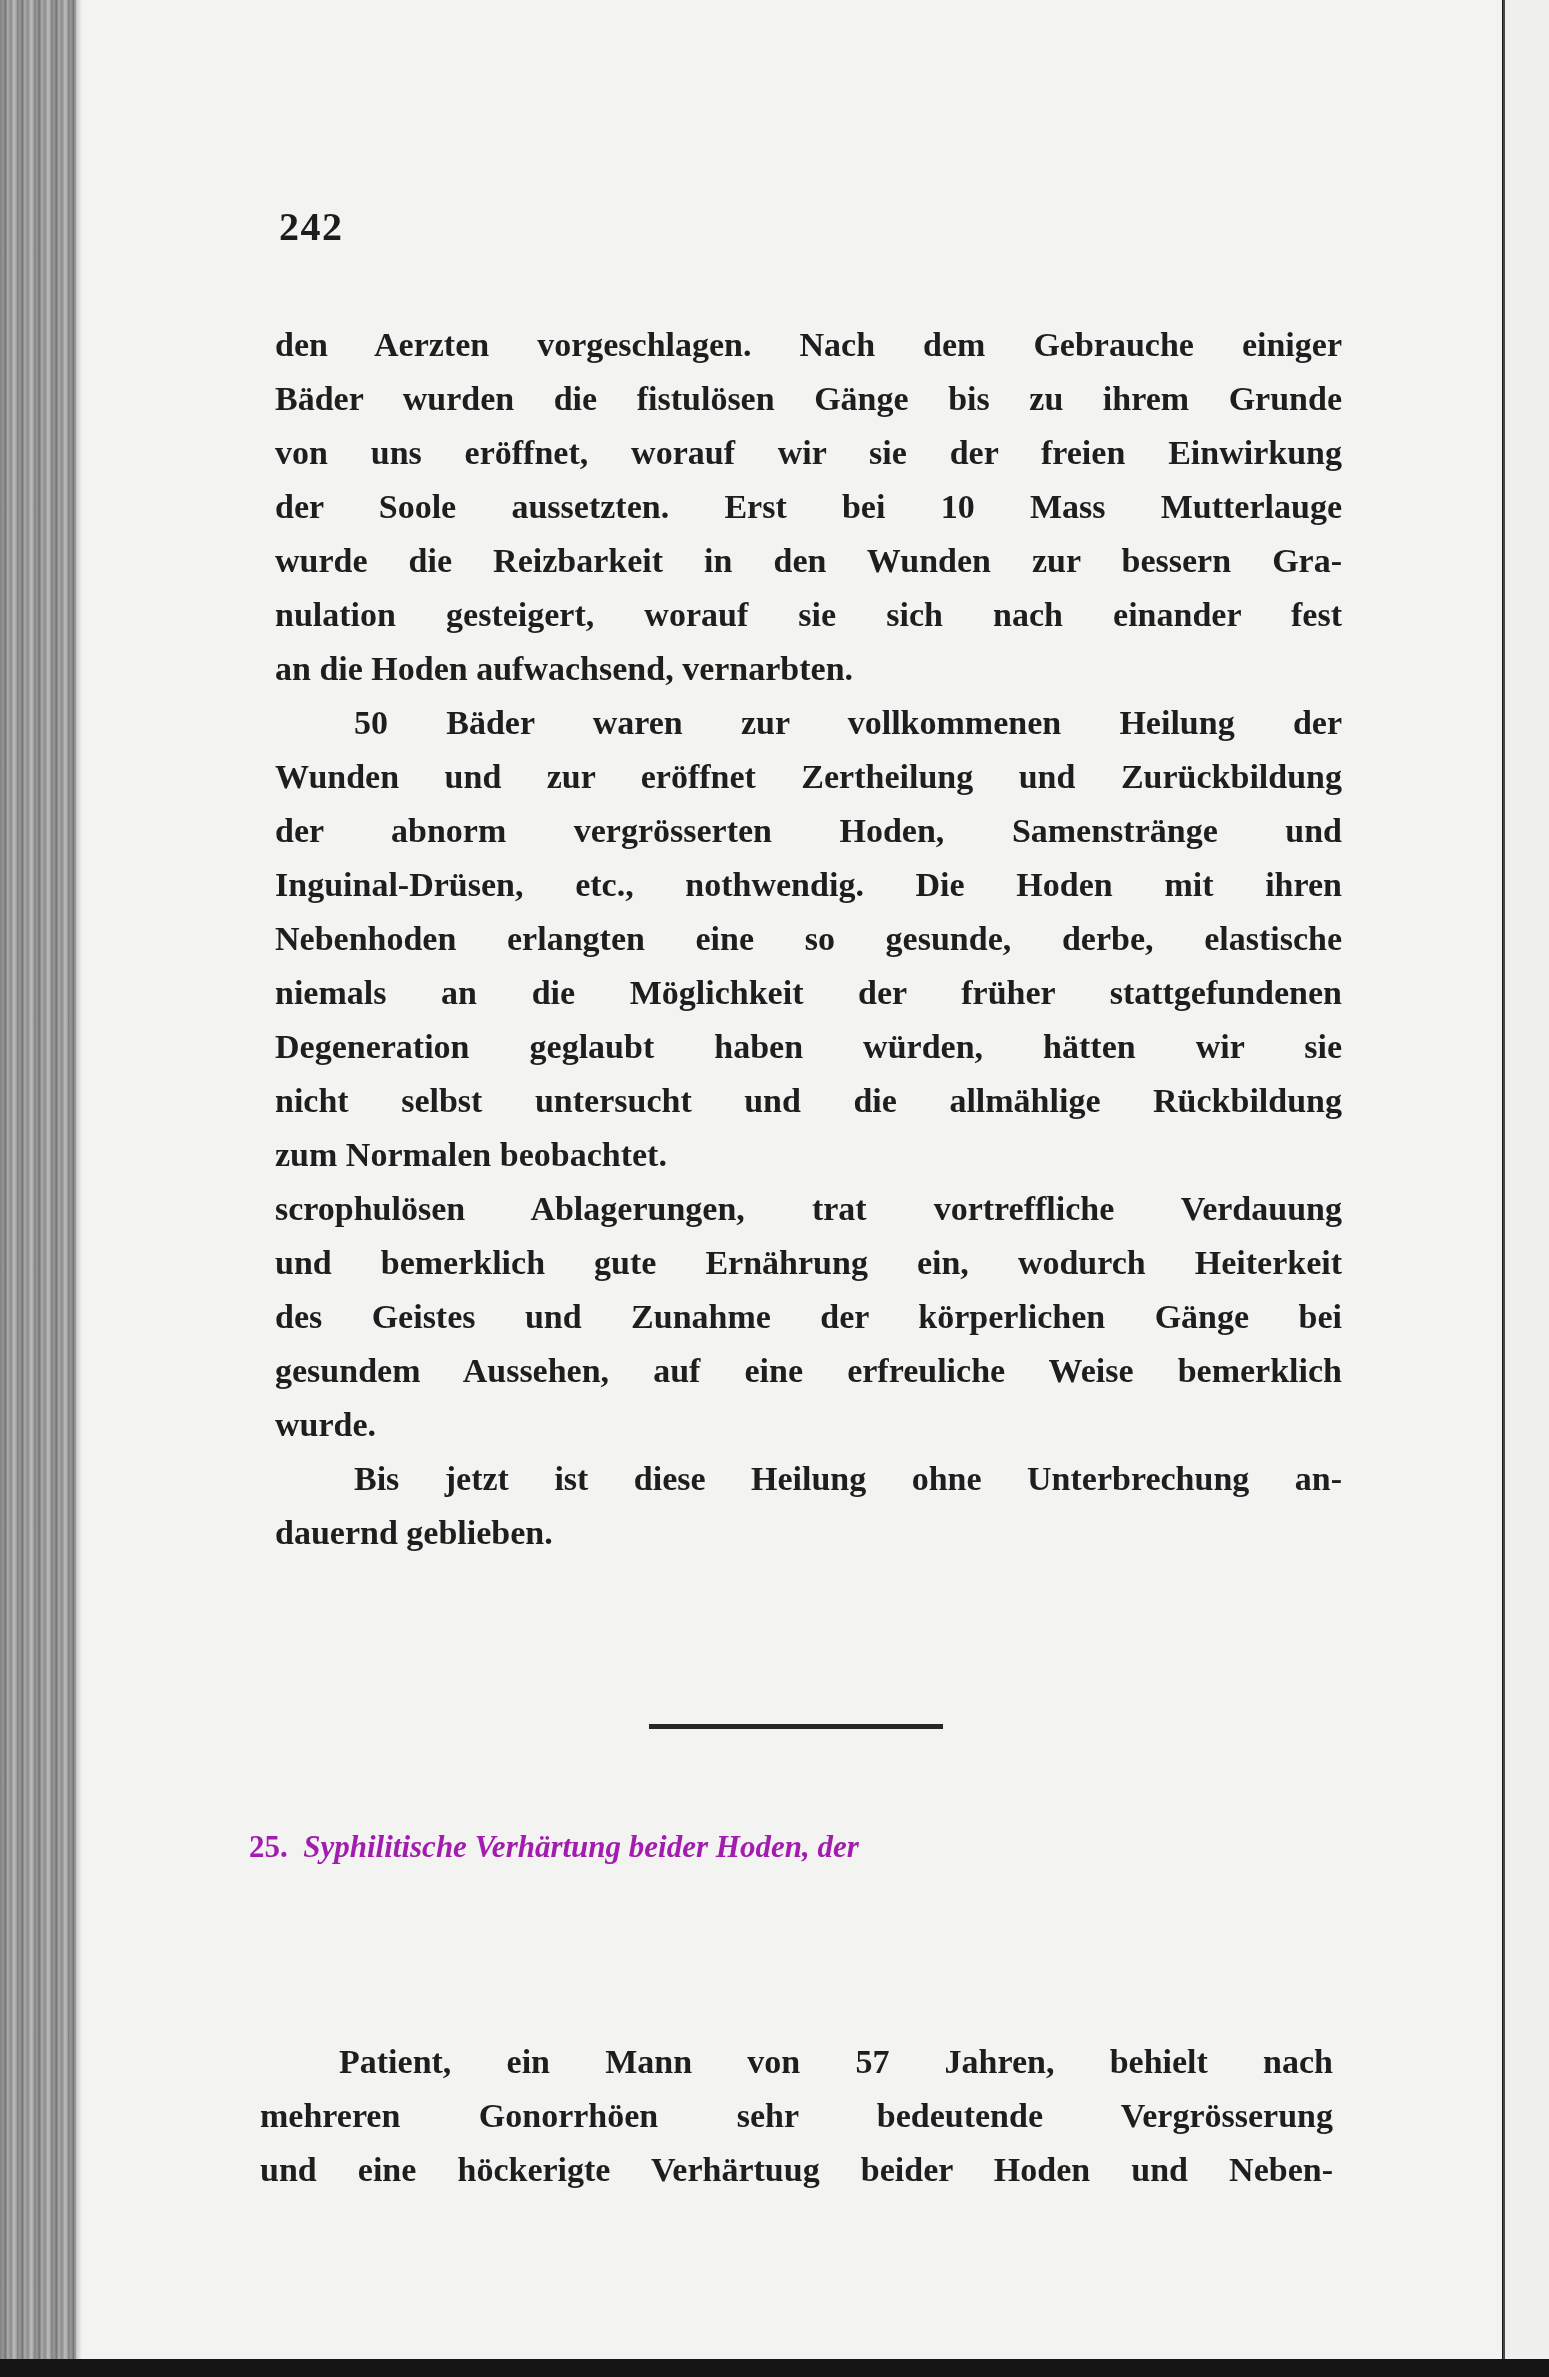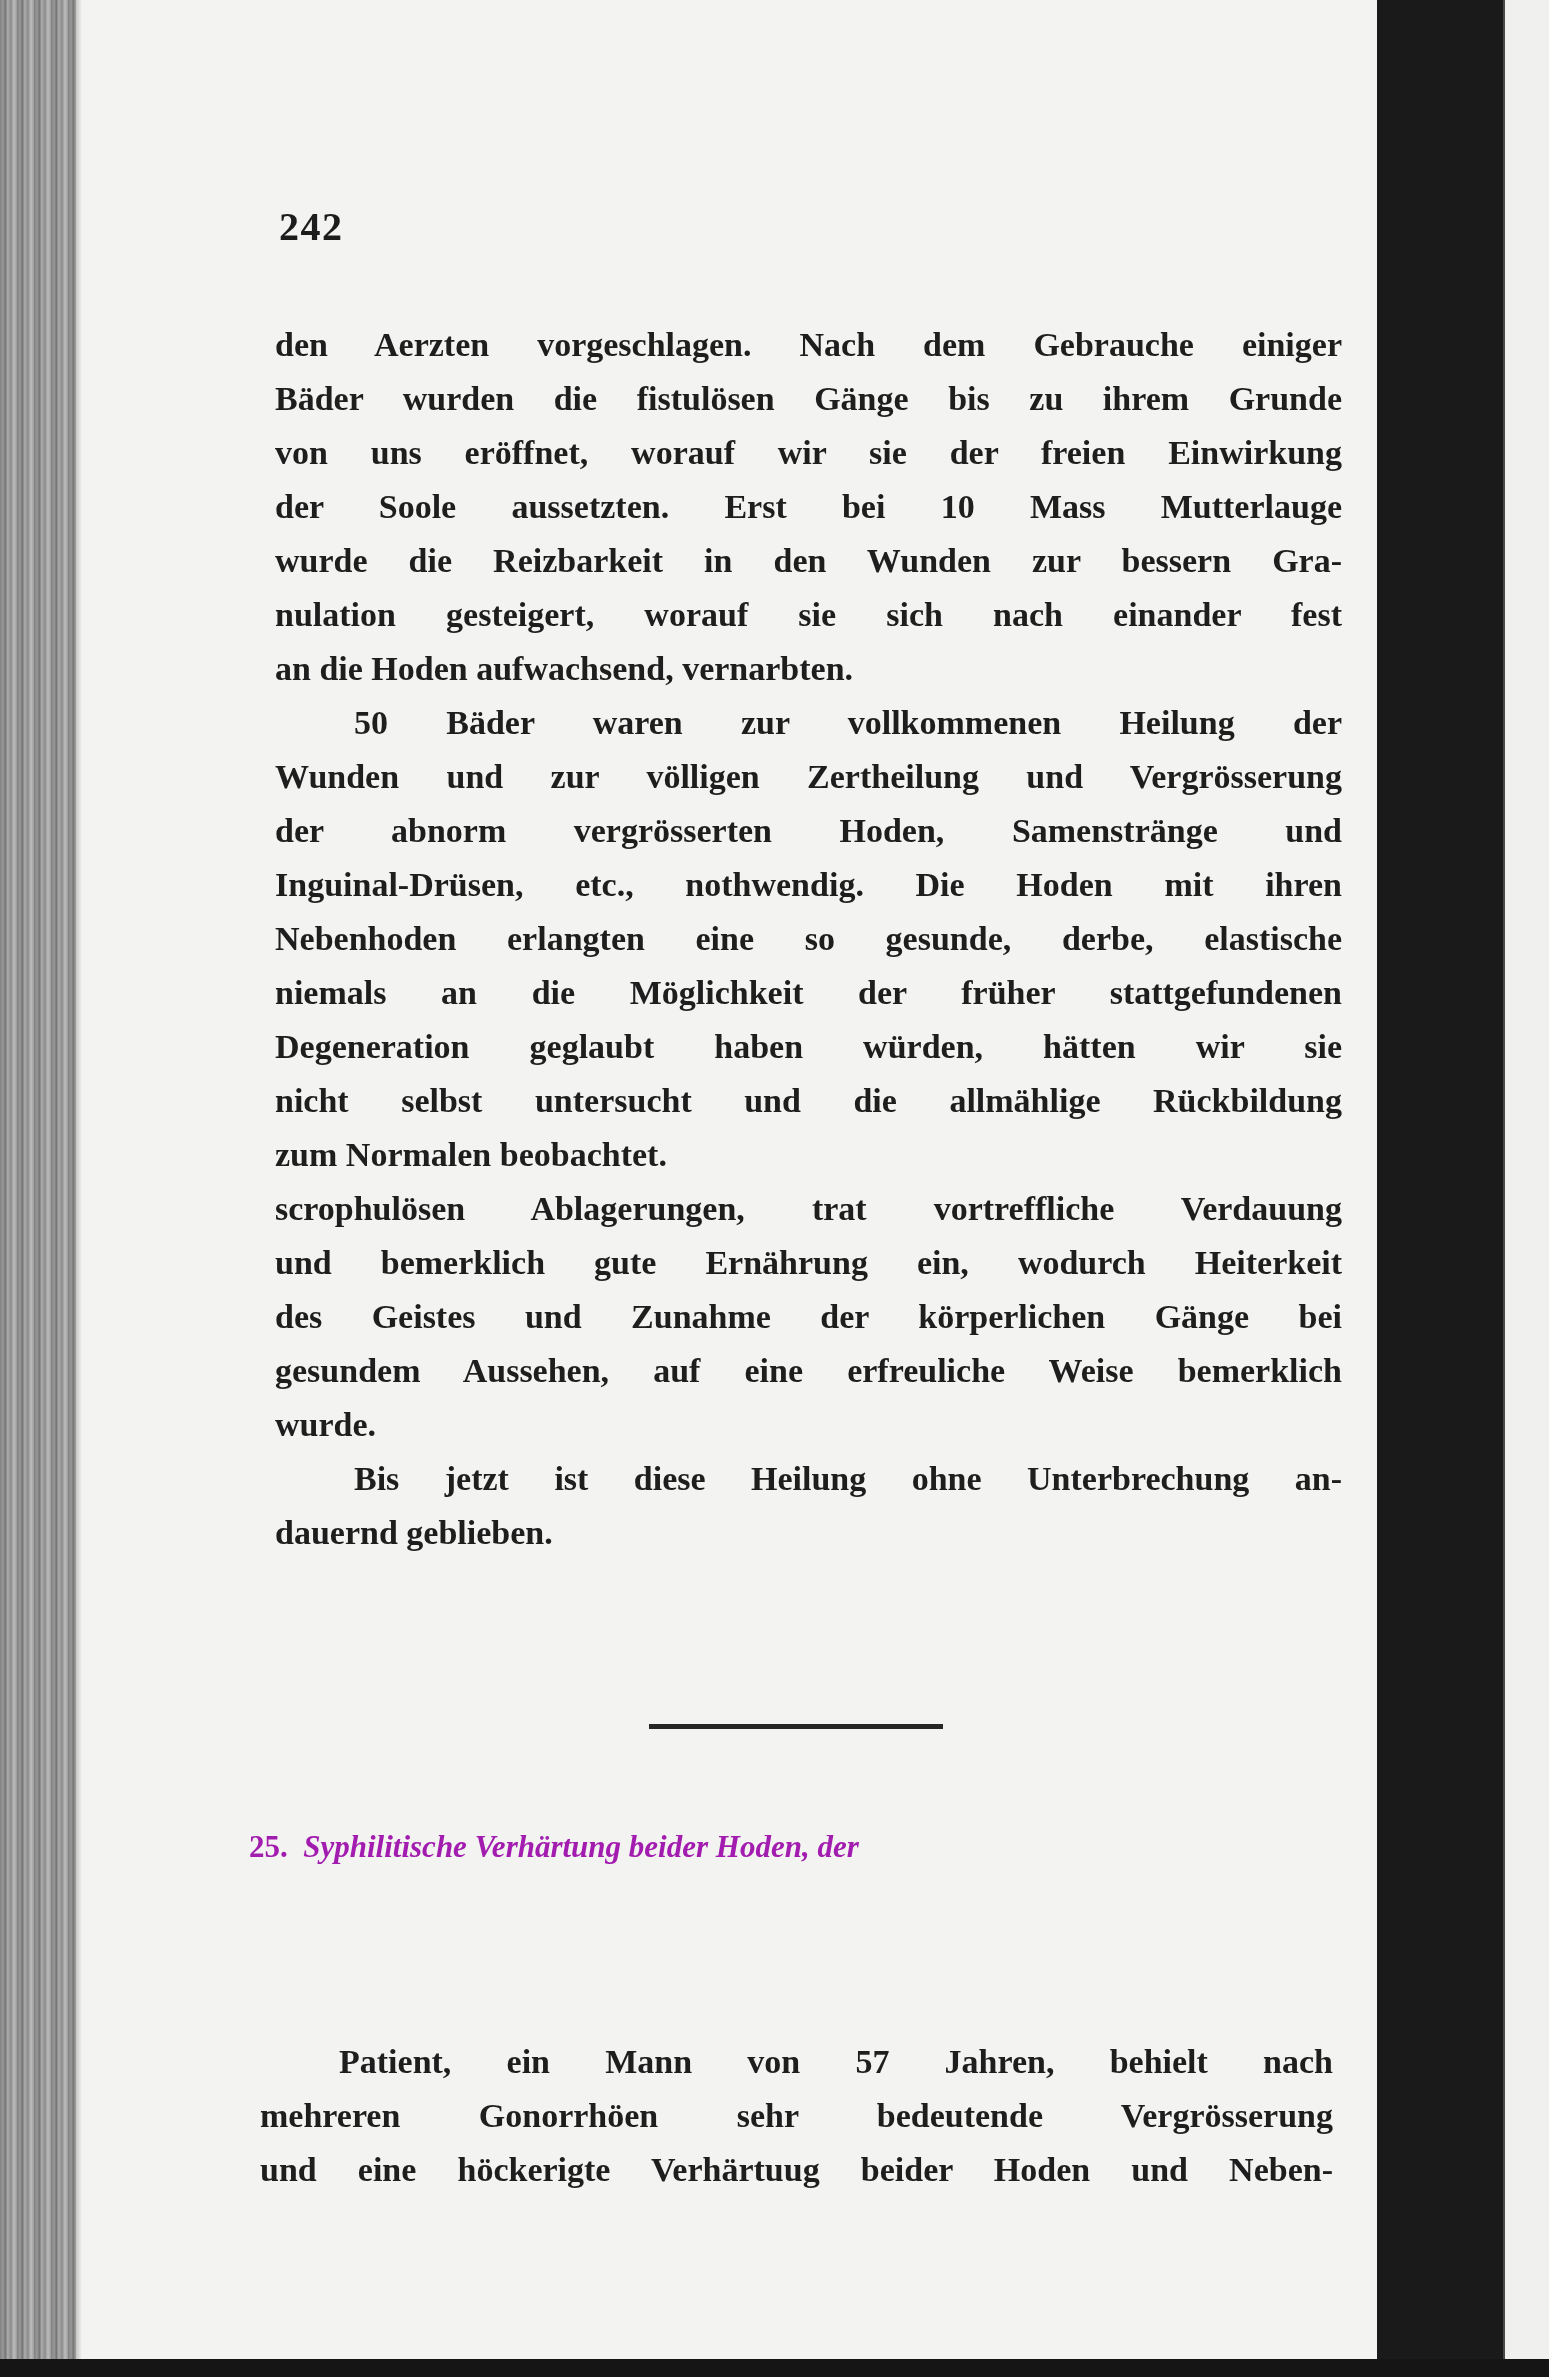--- a/index.html
+++ b/index.html
@@ -10,21 +10,21 @@
     width: 1549px;
     height: 2377px;
     position: relative;
     overflow: hidden;
     background: #1a1a1a;
     font-family: "Liberation Serif", "DejaVu Serif", serif;
   }
   .scan {
     position: absolute;
     left: 0; top: 0;
-    width: 1377px;
+    width: 1502px;
     height: 2370px;
     background: #f3f3f1;
   }
   .page-edges {
     position: absolute;
     left: 0; top: 0;
     width: 76px;
     height: 2370px;
     background:
       repeating-linear-gradient(90deg,
@@ -148,21 +148,21 @@
       <span class="line">Bäder wurden die fistulösen Gänge bis zu ihrem Grunde</span>
       <span class="line">von uns eröffnet, worauf wir sie der freien Einwirkung</span>
       <span class="line">der Soole aussetzten. Erst bei 10 Mass Mutterlauge</span>
       <span class="line">wurde die Reizbarkeit in den Wunden zur bessern Gra-</span>
       <span class="line">nulation gesteigert, worauf sie sich nach einander fest</span>
       <span class="line end">an die Hoden aufwachsend, vernarbten.</span>
     </div>
 
     <div>
       <span class="line indent">50 Bäder waren zur vollkommenen Heilung der</span>
-      <span class="line">Wunden und zur völligen Zertheilung und Vergrösserung</span>
+      <span class="line">Wunden und zur eröffnet Zertheilung und Zurückbildung</span>
       <span class="line">der abnorm vergrösserten Hoden, Samenstränge und</span>
       <span class="line">Inguinal-Drüsen, etc., nothwendig. Die Hoden mit ihren</span>
       <span class="line">Nebenhoden erlangten eine so gesunde, derbe, elastische</span>
       <span class="line">niemals an die Möglichkeit der früher stattgefundenen</span>
       <span class="line">Degeneration geglaubt haben würden, hätten wir sie</span>
       <span class="line">nicht selbst untersucht und die allmählige Rückbildung</span>
       <span class="line end">zum Normalen beobachtet.</span>
     </div>
 
     <div>

